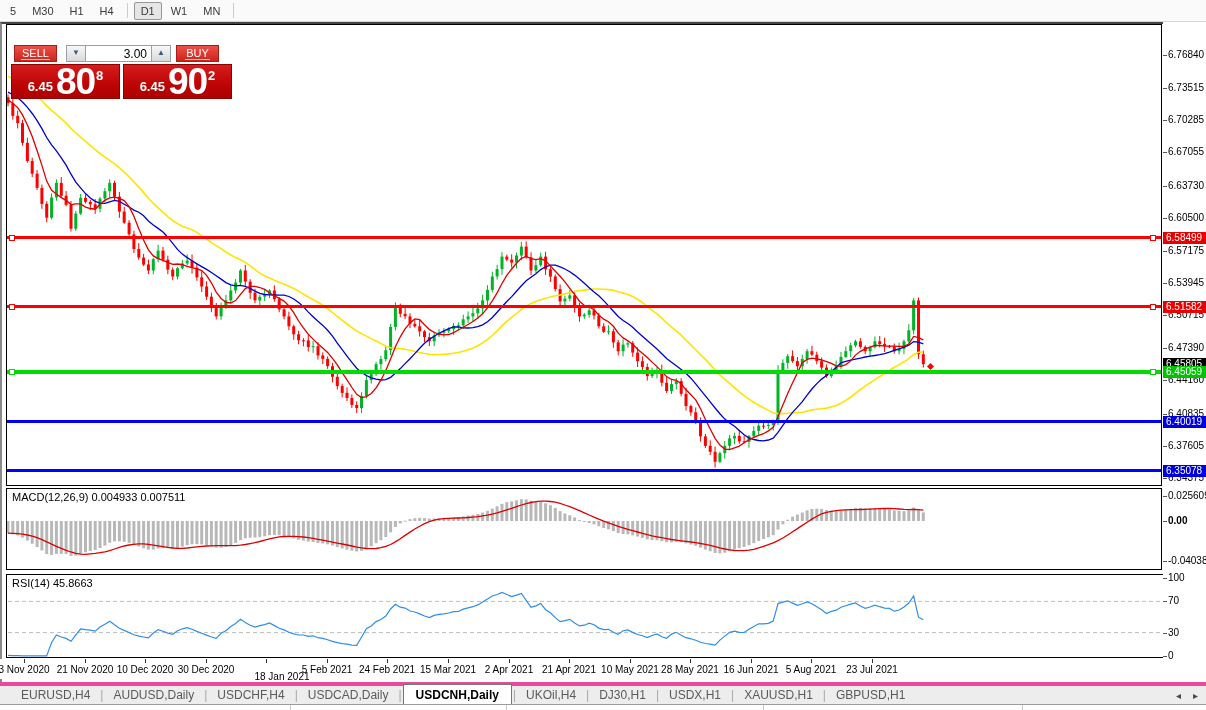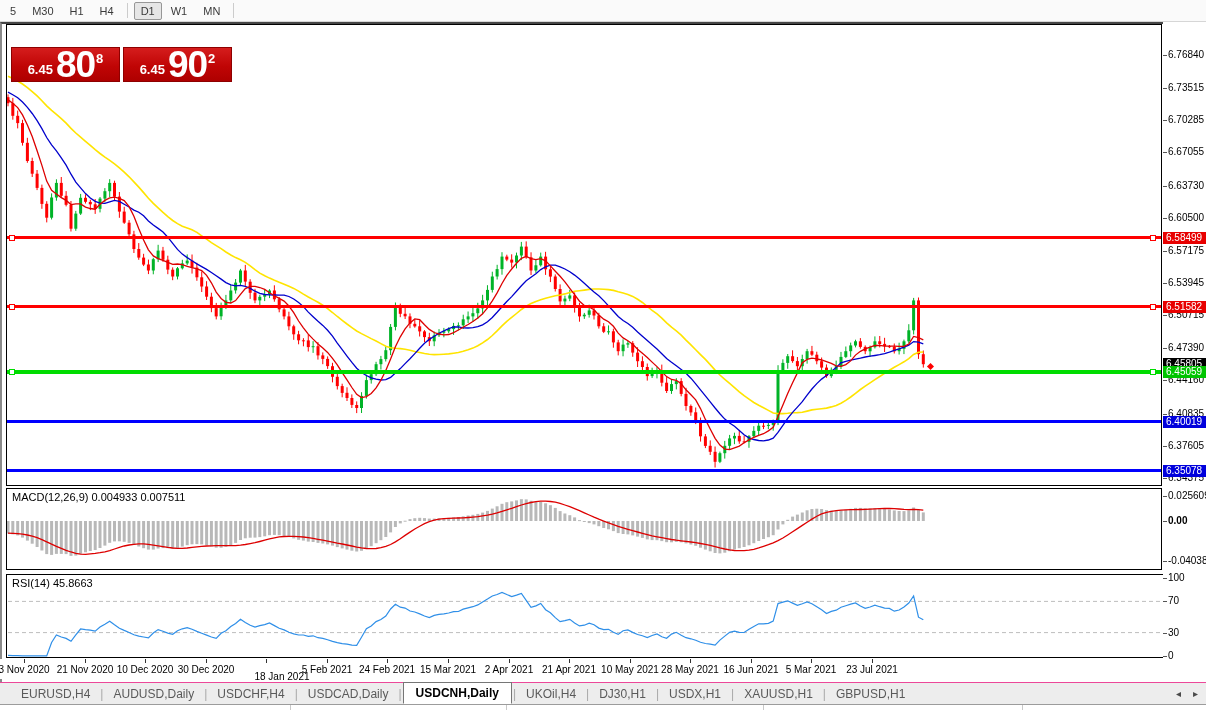--- a/index.html
+++ b/index.html
@@ -42,21 +42,21 @@
 .sp8{width:9px}.sp5{width:5px}
 .spin-btn{width:20px;background:linear-gradient(#f7f7f7,#d9d9d9);border:1px solid #98a0aa;color:#3f5a80;font-size:8px;text-align:center;line-height:14px;cursor:default}
 .vol{width:65px;border-top:1px solid #98a0aa;border-bottom:1px solid #98a0aa;background:#fff;font-size:12px;text-align:right;padding:1px 4px 0 0;color:#000}
 .tw-row2{display:flex;margin-top:2px}
 .qbox{width:109px;height:35px;background:linear-gradient(180deg,#d51d1d 0%,#c00505 55%,#ae0000 100%);color:#fff;display:flex;align-items:flex-end;justify-content:center;padding-bottom:2px;border:1px solid #8e0000}
 .qbox+.qbox{margin-left:3px}
 .q-small{font-size:13px;font-weight:bold;margin-right:3px;line-height:18px}
 .q-big{font-size:37px;font-weight:bold;line-height:29px;letter-spacing:-1px}
 .q-sup{font-size:13px;font-weight:bold;align-self:flex-start;margin-top:3px;margin-left:1px}
 
-#tabbar{position:absolute;left:0;top:682px;width:1206px;height:22px;background:#ededed;border-top:1px solid #ec4899;display:flex;align-items:center;padding-left:12px;font-size:12px;color:#5a5a5a}
+#tabbar{position:absolute;left:0;top:682px;width:1206px;height:22px;background:#ededed;border-top:4px solid #ec4899;display:flex;align-items:center;padding-left:12px;font-size:12px;color:#5a5a5a}
 .tab{padding:2px 9px;white-space:nowrap;cursor:default}
 .tab.active{background:#fff;border:1px solid #767676;border-bottom:1px solid #fff;color:#000;font-weight:bold;padding:2px 12px;margin-top:-1px;height:22px;display:flex;align-items:center}
 .tab-sep{color:#a8a8a8;padding:0 1px}
 #tab-arrows{margin-left:auto;display:flex;gap:12px;padding-right:8px;color:#4a4a4a;font-size:10px}
 
 #sliver{position:absolute;left:0;top:704px;width:1206px;height:6px;background:#fff;border-top:1px solid #9c9c9c}
 .sliver-div{position:absolute;top:0;width:1px;height:6px;background:#c9c9c9}
 </style>
 </head>
 <body>
@@ -457,20 +457,29 @@
         <rect x="912.1" y="300.4" width="3" height="29.9" fill="#00b327"></rect>
         <line x1="918.484" y1="297.5" x2="918.484" y2="358.9" stroke="#ff0000" stroke-width="1"></line>
         <rect x="917.0" y="300.4" width="3" height="53.8" fill="#ff0000"></rect>
         <line x1="923.327" y1="350.5" x2="923.327" y2="367.6" stroke="#ff0000" stroke-width="1"></line>
         <rect x="921.8" y="354.2" width="3" height="10.0" fill="#ff0000"></rect>
         <polyline points="8.0,76.2 12.8,78.5 17.7,81.0 22.5,84.0 27.4,87.6 32.2,91.6 37.1,95.9 41.9,100.7 46.7,105.9 51.6,110.4 56.4,114.3 61.3,118.6 66.1,123.1 71.0,128.4 75.8,133.0 80.6,137.1 85.5,141.3 90.3,145.4 95.2,149.7 100.0,153.5 104.9,157.1 109.7,160.3 114.5,163.8 119.4,167.8 124.2,172.2 129.1,176.8 133.9,181.9 138.8,187.1 143.6,192.6 148.4,198.2 153.3,203.4 158.1,207.9 163.0,212.4 167.8,216.6 172.7,220.5 177.5,223.6 182.3,226.2 187.2,228.0 192.0,229.7 196.9,232.4 201.7,235.8 206.6,239.2 211.4,242.6 216.2,245.6 221.1,248.6 225.9,252.0 230.8,255.0 235.6,257.6 240.5,259.7 245.3,262.4 250.2,265.8 255.0,269.7 259.8,273.1 264.7,275.8 269.5,278.1 274.4,280.3 279.2,282.3 284.1,284.2 288.9,286.3 293.7,288.4 298.6,291.1 303.4,294.1 308.3,297.0 313.1,299.6 318.0,302.2 322.8,305.2 327.6,308.6 332.5,312.5 337.3,316.5 342.2,320.3 347.0,324.0 351.9,327.6 356.7,331.0 361.5,333.6 366.4,336.1 371.2,338.6 376.1,341.0 380.9,343.6 385.8,346.2 390.6,347.7 395.4,348.2 400.3,348.6 405.1,349.3 410.0,350.3 414.8,351.5 419.7,352.5 424.5,353.5 429.3,354.3 434.2,354.6 439.0,354.5 443.9,354.2 448.7,353.9 453.6,353.2 458.4,352.5 463.2,351.3 468.1,349.8 472.9,348.1 477.8,345.8 482.6,342.9 487.5,339.5 492.3,335.5 497.1,330.9 502.0,325.9 506.8,321.3 511.7,317.4 516.5,313.5 521.4,309.5 526.2,306.1 531.0,303.5 535.9,301.4 540.7,299.8 545.6,298.3 550.4,297.0 555.3,295.8 560.1,295.0 564.9,293.9 569.8,292.5 574.6,291.3 579.5,290.7 584.3,290.1 589.2,289.4 594.0,289.0 598.8,289.0 603.7,289.2 608.5,289.6 613.4,290.4 618.2,291.7 623.1,292.9 627.9,294.4 632.7,296.4 637.6,299.3 642.4,302.5 647.3,306.5 652.1,310.3 657.0,313.9 661.8,318.1 666.6,322.9 671.5,327.2 676.3,330.8 681.2,335.1 686.0,340.1 690.9,344.9 695.7,349.7 700.5,354.6 705.4,359.4 710.2,364.6 715.1,370.1 719.9,375.0 724.8,379.3 729.6,383.4 734.5,387.6 739.3,391.8 744.1,395.7 749.0,399.1 753.8,402.5 758.7,405.2 763.5,407.7 768.4,410.4 773.2,413.0 778.0,413.6 782.9,413.6 787.7,413.3 792.6,412.8 797.4,412.6 802.3,412.2 807.1,411.1 811.9,409.9 816.8,409.2 821.6,408.7 826.5,408.1 831.3,406.9 836.2,405.4 841.0,403.2 845.8,400.4 850.7,397.0 855.5,393.3 860.4,389.5 865.2,386.1 870.1,382.8 874.9,379.6 879.7,376.5 884.6,373.3 889.4,370.2 894.3,367.3 899.1,364.6 904.0,361.8 908.8,358.6 913.6,354.4 918.5,352.2 923.3,352.0 " fill="none" stroke="#ffe400" stroke-width="1.6"></polyline>
         <polyline points="8.0,92.1 12.8,94.7 17.7,97.7 22.5,102.0 27.4,107.4 32.2,113.5 37.1,120.6 41.9,128.6 46.7,137.5 51.6,144.8 56.4,150.9 61.3,157.8 66.1,165.2 71.0,174.2 75.8,182.1 80.6,187.9 85.5,193.6 90.3,198.0 95.2,201.4 100.0,203.1 104.9,203.4 109.7,201.9 114.5,200.4 119.4,201.4 124.2,204.2 129.1,207.0 133.9,210.1 138.8,212.2 143.6,215.8 148.4,221.0 153.3,225.1 158.1,228.4 163.0,232.1 167.8,237.2 172.7,243.3 177.5,249.4 182.3,254.1 187.2,257.6 192.0,260.8 196.9,263.9 201.7,266.6 206.6,269.4 211.4,272.5 216.2,275.8 221.1,279.1 225.9,282.6 230.8,284.8 235.6,285.8 240.5,285.3 245.3,286.3 250.2,288.4 255.0,291.2 259.8,293.3 264.7,294.5 269.5,294.8 274.4,295.0 279.2,295.1 284.1,295.1 288.9,296.5 293.7,299.0 298.6,302.5 303.4,306.6 308.3,312.1 313.1,316.7 318.0,321.2 322.8,325.4 327.6,330.3 332.5,336.2 337.3,343.1 342.2,349.7 347.0,356.1 351.9,362.4 356.7,368.2 361.5,372.6 366.4,375.5 371.2,377.9 376.1,379.1 380.9,380.0 385.8,379.7 390.6,377.4 395.4,373.1 400.3,368.6 405.1,363.6 410.0,358.7 414.8,353.6 419.7,348.3 424.5,343.3 429.3,339.4 434.2,336.2 439.0,333.2 443.9,330.9 448.7,328.7 453.6,327.0 458.4,326.9 463.2,327.8 468.1,328.0 472.9,327.7 477.8,326.6 482.6,324.8 487.5,321.8 492.3,317.5 497.1,312.3 502.0,306.7 506.8,301.5 511.7,296.6 516.5,291.3 521.4,285.7 526.2,280.8 531.0,277.3 535.9,273.7 540.7,269.6 545.6,266.8 550.4,265.1 555.3,265.1 560.1,266.8 564.9,269.0 569.8,271.7 574.6,275.1 579.5,278.9 584.3,283.2 589.2,287.7 594.0,291.9 598.8,295.8 603.7,300.6 608.5,305.9 613.4,311.2 618.2,316.5 623.1,320.5 627.9,323.5 632.7,327.3 637.6,332.0 642.4,336.3 647.3,340.6 652.1,344.7 657.0,349.0 661.8,353.8 666.6,358.4 671.5,362.2 676.3,365.7 681.2,369.4 686.0,373.3 690.9,378.2 695.7,383.8 700.5,389.8 705.4,395.8 710.2,401.9 715.1,408.0 719.9,413.7 724.8,419.1 729.6,423.1 734.5,426.3 739.3,430.4 744.1,434.7 749.0,437.8 753.8,439.5 758.7,440.5 763.5,440.8 768.4,440.0 773.2,438.2 778.0,432.4 782.9,425.3 787.7,418.4 792.6,412.3 797.4,407.1 802.3,401.7 807.1,395.2 811.9,389.0 816.8,383.6 821.6,379.1 826.5,375.6 831.3,371.6 836.2,367.4 841.0,362.8 845.8,361.4 850.7,360.2 855.5,359.1 860.4,358.1 865.2,357.0 870.1,356.2 874.9,355.5 879.7,354.7 884.6,353.7 889.4,352.2 894.3,350.4 899.1,348.9 904.0,347.1 908.8,345.2 913.6,341.6 918.5,342.2 923.3,343.8 " fill="none" stroke="#0000cc" stroke-width="1.3"></polyline>
         <polyline points="8.0,99.9 12.8,103.3 17.7,107.6 22.5,114.9 27.4,124.9 32.2,136.6 37.1,150.7 41.9,165.4 46.7,181.1 51.6,190.3 56.4,193.9 61.3,197.6 66.1,200.4 71.0,204.6 75.8,203.9 80.6,203.9 85.5,207.1 90.3,208.5 95.2,209.2 100.0,204.2 104.9,200.4 109.7,197.9 114.5,197.1 119.4,198.3 124.2,200.6 129.1,206.6 133.9,216.2 138.8,228.7 143.6,240.0 148.4,249.8 153.3,255.9 158.1,258.6 163.0,260.4 167.8,262.4 172.7,264.4 177.5,264.0 182.3,264.7 187.2,266.4 192.0,267.7 196.9,268.9 201.7,270.6 206.6,275.3 211.4,282.8 216.2,292.1 221.1,298.5 225.9,302.3 230.8,303.0 235.6,300.6 240.5,294.4 245.3,288.6 250.2,286.4 255.0,286.4 259.8,287.5 264.7,289.4 269.5,292.7 274.4,295.7 279.2,298.4 284.1,301.1 288.9,306.0 293.7,312.7 298.6,321.0 303.4,327.8 308.3,334.1 313.1,339.1 318.0,343.9 322.8,348.1 327.6,352.4 332.5,358.4 337.3,364.9 342.2,372.7 347.0,379.8 351.9,387.5 356.7,394.4 361.5,397.6 366.4,396.6 371.2,393.5 376.1,387.9 380.9,380.2 385.8,370.6 390.6,359.1 395.4,346.8 400.3,336.8 405.1,328.8 410.0,322.9 414.8,318.9 419.7,319.7 424.5,324.8 429.3,329.4 434.2,332.5 439.0,334.0 443.9,334.9 448.7,334.5 453.6,332.6 458.4,330.0 463.2,327.3 468.1,324.5 472.9,321.5 477.8,318.1 482.6,313.8 487.5,307.9 492.3,300.8 497.1,292.9 502.0,283.5 506.8,275.3 511.7,269.0 516.5,263.3 521.4,258.3 526.2,256.4 531.0,258.7 535.9,259.6 540.7,258.6 545.6,260.9 550.4,265.9 555.3,271.2 560.1,276.3 564.9,281.9 569.8,288.4 574.6,294.6 579.5,301.2 584.3,305.5 589.2,307.0 594.0,309.8 598.8,315.0 603.7,319.2 608.5,321.7 613.4,326.3 618.2,333.1 623.1,337.9 627.9,340.8 632.7,344.2 637.6,349.2 642.4,353.3 647.3,357.5 652.1,362.1 657.0,366.6 661.8,371.6 666.6,376.6 671.5,379.5 676.3,380.3 681.2,383.8 686.0,389.8 690.9,394.8 695.7,399.9 700.5,408.6 705.4,419.4 710.2,429.0 715.1,438.3 719.9,445.1 724.8,449.1 729.6,449.5 734.5,447.8 739.3,446.1 744.1,442.8 749.0,439.9 753.8,437.4 758.7,435.3 763.5,433.7 768.4,430.9 773.2,427.4 778.0,416.4 782.9,405.1 787.7,393.5 792.6,382.7 797.4,372.9 802.3,362.6 807.1,359.4 811.9,358.1 816.8,358.9 821.6,360.0 826.5,361.6 831.3,363.4 836.2,365.9 841.0,366.3 845.8,364.6 850.7,360.9 855.5,355.1 860.4,351.3 865.2,348.8 870.1,347.2 874.9,345.5 879.7,345.3 884.6,346.1 889.4,346.1 894.3,346.1 899.1,346.4 904.0,346.4 908.8,344.1 913.6,336.4 918.5,337.7 923.3,339.8 " fill="none" stroke="#dd0000" stroke-width="1.3"></polyline>
       </svg>
     <div id="tw">
+      <div class="tw-row1">
+        <div class="btn-trade"><span>SELL</span></div>
+        <div class="sp8"></div>
+        <div class="spin-btn"><span>▼</span></div>
+        <div class="vol">3.00</div>
+        <div class="spin-btn"><span>▲</span></div>
+        <div class="sp5"></div>
+        <div class="btn-trade"><span>BUY</span></div>
+      </div>
       <div class="tw-row2">
         <div class="qbox">
           <span class="q-small">6.45</span>
             <span class="q-big">80</span>
             <span class="q-sup">8</span>
         </div>
         <div class="qbox">
           <span class="q-small">6.45</span>
             <span class="q-big">90</span>
             <span class="q-sup">2</span>
@@ -768,21 +777,21 @@
       <div class="date-label" style="left: 475px;">2 Apr 2021</div>
       <div class="date-tick" style="left: 569px;"></div>
       <div class="date-label" style="left: 535px;">21 Apr 2021</div>
       <div class="date-tick" style="left: 630px;"></div>
       <div class="date-label" style="left: 596px;">10 May 2021</div>
       <div class="date-tick" style="left: 690px;"></div>
       <div class="date-label" style="left: 656px;">28 May 2021</div>
       <div class="date-tick" style="left: 751px;"></div>
       <div class="date-label" style="left: 717px;">16 Jun 2021</div>
       <div class="date-tick" style="left: 811px;"></div>
-      <div class="date-label" style="left: 777px;">5 Mar 2021</div>
+      <div class="date-label" style="left: 777px;">5 Aug 2021</div>
       <div class="date-tick" style="left: 872px;"></div>
       <div class="date-label" style="left: 838px;">23 Jul 2021</div>
     </div>
 
   <div id="tabbar">
     <div id="tabs-holder" style="display:flex;align-items:center">
         <div class="tab">EURUSD,H4</div>
         <div class="tab-sep">|</div>
         <div class="tab">AUDUSD,Daily</div>
         <div class="tab-sep">|</div>

